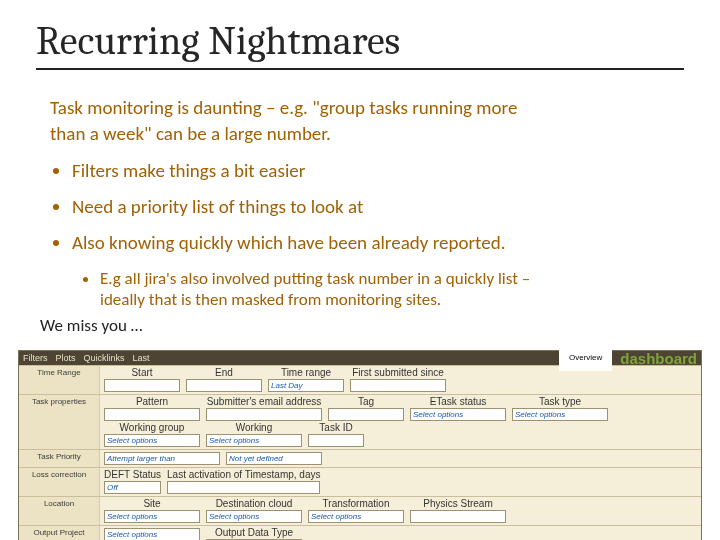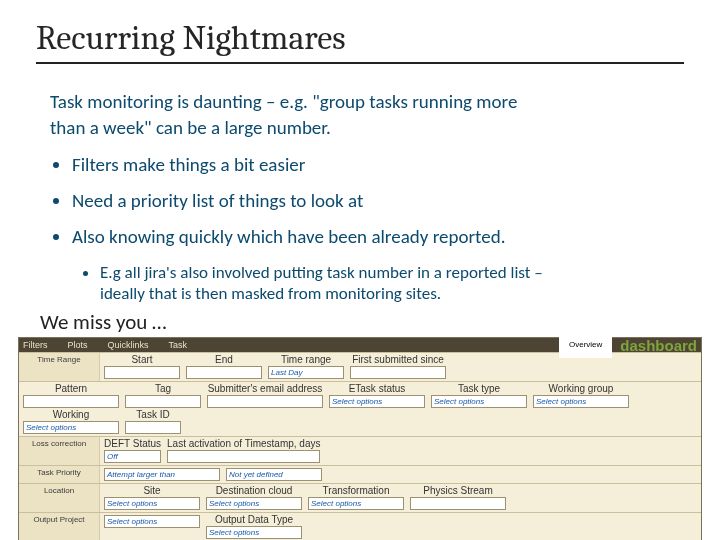--- a/index.html
+++ b/index.html
@@ -11,68 +11,68 @@
     font-family: "Calibri", "Segoe UI", sans-serif;
     color: #222;
   }
   .slide {
     padding: 18px 36px 0 36px;
     box-sizing: border-box;
   }
   h1 {
     font-family: "Cambria", "Georgia", serif;
     font-weight: 400;
-    font-size: 34px;
+    font-size: 40px;
     margin: 0 0 4px 0;
     color: #262626;
   }
   .rule {
     border-bottom: 2px solid #222;
     margin-bottom: 26px;
   }
   .body {
     font-size: 19px;
     line-height: 1.28;
-    color: #0c4a6e;
+    color: #a16207;
     padding-left: 14px;
   }
   .body p { margin: 0 0 2px 0; }
   ul.b1 {
     margin: 2px 0 2px 0;
     padding-left: 22px;
   }
   ul.b1 li { margin: 12px 0; }
   ul.b2 {
     margin: 4px 0 2px 0;
     padding-left: 50px;
     font-size: 17px;
   }
   .miss {
-    font-size: 21px;
-    margin: 4px 0 2px 4px;
+    font-size: 17px;
+    margin: 4px 0 14px 4px;
   }
   
   .dash {
     margin: 0 18px 0 18px;
     border: 1px solid #7a715a;
     font-family: Arial, sans-serif;
     font-size: 9px;
     line-height: 1.0;
     background: #f5eed8;
   }
   .dbar {
     display: flex;
     align-items: center;
     background: #4d4433;
     color: #e9e2c8;
     height: 14px;
     padding: 0 4px;
     gap: 8px;
   }
-  .dbar-left { display:flex; gap:20px; }
+  .dbar-left { display:flex; gap:8px; }
   .dbar-spacer { flex:1; }
   .dbar-field {
     background:#fff;
     color:#000;
     padding:0 10px;
     height:26px;
     display:inline-flex;
     align-items:center;
     font-size:8px;
   }
@@ -144,35 +144,35 @@
   <div class="body">
     <p>Task monitoring is daunting – e.g. "group tasks running more</p>
     <p>than a week" can be a large number.</p>
     <ul class="b1">
       <li>Filters make things a bit easier</li>
       <li>Need a priority list of things to look at</li>
       <li>Also knowing quickly which have been already reported.</li>
     </ul>
     <ul class="b2">
       <li>
-        <span>E.g all jira's also involved putting task number in a reported list –</span><br>
+        <span>E.g all jira's also involved putting task number in a quickly list –</span><br>
         <span>ideally that is then masked from monitoring sites.</span>
       </li>
     </ul>
   </div>
   <p class="miss">We miss you …</p>
 </div>
 
 <div class="dash">
   <div class="dbar">
     <div class="dbar-left">
       <span>Filters</span>
       <span>Plots</span>
       <span>Quicklinks</span>
-      <span>Task</span>
+      <span>Last</span>
     </div>
     <div class="dbar-spacer"></div>
     <span class="dbar-field">Overview</span>
     <span class="brand">dashboard</span>
   </div>
   <div id="dash-sections">
       <div class="sect">
         <div class="sect-label">Time Range</div>
         <div class="sect-fields">
           <div class="f w70">
@@ -187,80 +187,81 @@
             <label>Time range</label>
             <div class="ctrl sel">Last Day</div>
           </div>
           <div class="f w90">
             <label>First submitted since</label>
             <div class="ctrl sel"></div>
           </div>
         </div>
       </div>
       <div class="sect">
+        <div class="sect-label">Task properties</div>
         <div class="sect-fields">
           <div class="f w90">
             <label>Pattern</label>
-            <div class="ctrl sel"></div>
-          </div>
-          <div class="f w70">
-            <label>Tag</label>
             <div class="ctrl sel"></div>
           </div>
           <div class="f w110">
             <label>Submitter's email address</label>
             <div class="ctrl sel"></div>
           </div>
+          <div class="f w70">
+            <label>Tag</label>
+            <div class="ctrl sel"></div>
+          </div>
           <div class="f w90">
             <label>ETask status</label>
             <div class="ctrl sel">Select options</div>
           </div>
           <div class="f w90">
             <label>Task type</label>
             <div class="ctrl sel">Select options</div>
           </div>
           <div class="f w90">
             <label>Working group</label>
             <div class="ctrl sel">Select options</div>
           </div>
           <div class="f w90">
             <label>Working</label>
             <div class="ctrl sel">Select options</div>
           </div>
           <div class="f w50">
             <label>Task ID</label>
             <div class="ctrl sel"></div>
+          </div>
+        </div>
+      </div>
+      <div class="sect">
+        <div class="sect-label">Task Priority</div>
+        <div class="sect-fields">
+          <div class="f w110">
+            <div class="ctrl sel">Attempt larger than</div>
+          </div>
+          <div class="f w90">
+            <div class="ctrl sel">Not yet defined</div>
           </div>
         </div>
       </div>
       <div class="sect">
         <div class="sect-label">Loss correction</div>
         <div class="sect-fields">
           <div class="f w50">
             <label>DEFT Status</label>
             <div class="ctrl sel">Off</div>
           </div>
           <div class="f w110">
             <label>Last activation of Timestamp, days</label>
             <div class="ctrl sel"></div>
           </div>
         </div>
       </div>
       <div class="sect">
-        <div class="sect-label">Task Priority</div>
-        <div class="sect-fields">
-          <div class="f w110">
-            <div class="ctrl sel">Attempt larger than</div>
-          </div>
-          <div class="f w90">
-            <div class="ctrl sel">Not yet defined</div>
-          </div>
-        </div>
-      </div>
-      <div class="sect">
         <div class="sect-label">Location</div>
         <div class="sect-fields">
           <div class="f w90">
             <label>Site</label>
             <div class="ctrl sel">Select options</div>
           </div>
           <div class="f w90">
             <label>Destination cloud</label>
             <div class="ctrl sel">Select options</div>
           </div>

